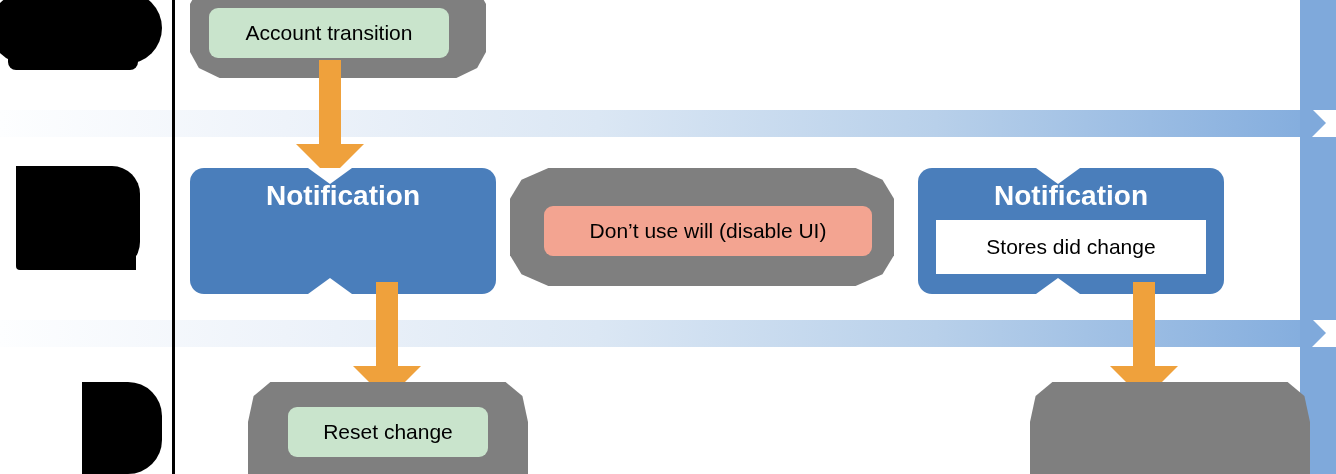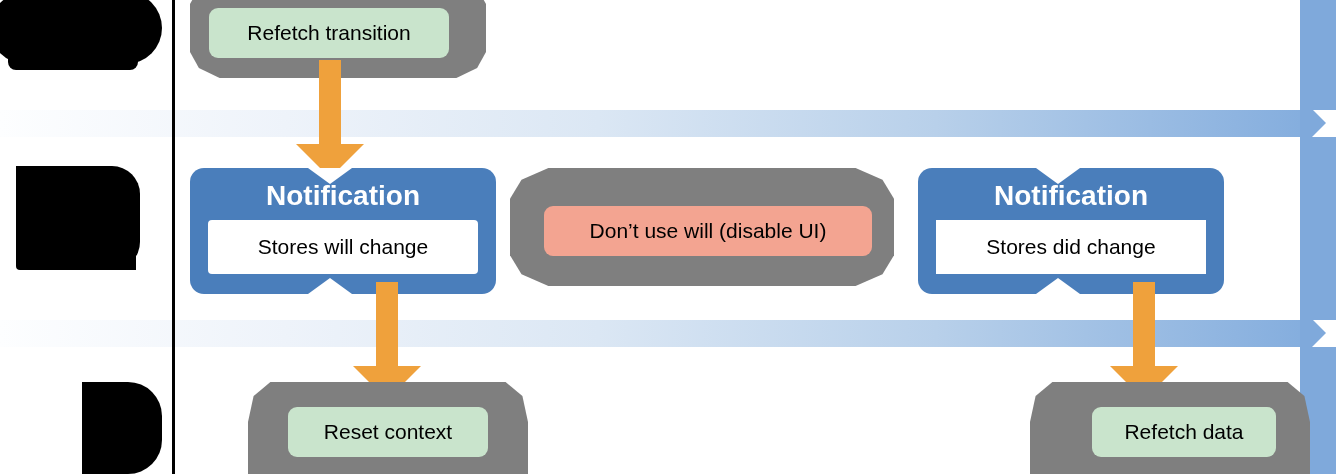--- a/index.html
+++ b/index.html
@@ -169,35 +169,32 @@
   <div class="blob" style="left:-10px; top:-8px; width:172px; height:72px; border-radius:40px;"></div>
   <div class="blob" style="left:8px; top:48px; width:130px; height:22px; border-radius:0 0 8px 8px;"></div>
 
   <div class="blob" style="left:16px; top:166px; width:124px; height:104px; border-radius:0 28px 28px 4px;"></div>
   <div class="blob" style="left:40px; top:250px; width:96px; height:20px;"></div>
 
   <div class="blob" style="left:82px; top:382px; width:80px; height:92px; border-radius:0 34px 34px 0;"></div>
 
   <div class="group-box bevel-tb" style="left:190px; top:-22px; width:296px; height:100px;"></div>
   <div class="pill green" style="left:209px; top:8px; width:240px; height:50px;">
-    <span>Refetch transition</span>
+    <span>Account transition</span>
   </div>
 
   <div class="arrow" style="left:292px; top:60px; width:76px; height:118px;">
     <div class="shaft" style="height:90px;"></div>
     <div class="head"></div>
   </div>
 
   <div class="notif" style="left:190px; top:168px; width:306px; height:126px;">
     <div class="notch-top" style="left:118px;"></div>
     <div class="notch-bottom" style="left:118px;"></div>
     <div class="notif-title">Notification</div>
-    <div class="pill white" style="left:18px; top:52px; width:270px; height:54px; border-radius:4px;">
-      <span>Stores will change</span>
-    </div>
   </div>
 
   <div class="group-box bevel-tb" style="left:510px; top:168px; width:384px; height:118px;"></div>
   <div class="pill salmon" style="left:544px; top:206px; width:328px; height:50px;">
     <span>Don’t use will (disable UI)</span>
   </div>
 
   <div class="notif" style="left:918px; top:168px; width:306px; height:126px;">
     <div class="notch-top" style="left:118px;"></div>
     <div class="notch-bottom" style="left:118px;"></div>
@@ -212,21 +209,18 @@
     <div class="head"></div>
   </div>
 
   <div class="arrow" style="left:1106px; top:282px; width:76px; height:118px;">
     <div class="shaft" style="height:90px;"></div>
     <div class="head"></div>
   </div>
 
   <div class="group-box bevel-soft" style="left:248px; top:382px; width:280px; height:100px;"></div>
   <div class="pill green" style="left:288px; top:407px; width:200px; height:50px;">
-    <span>Reset context</span>
+    <span>Reset change</span>
   </div>
 
   <div class="group-box bevel-soft" style="left:1030px; top:382px; width:280px; height:100px;"></div>
-  <div class="pill green" style="left:1092px; top:407px; width:184px; height:50px;">
-    <span>Refetch data</span>
-  </div>
 
 </div>
 
 </body></html>

